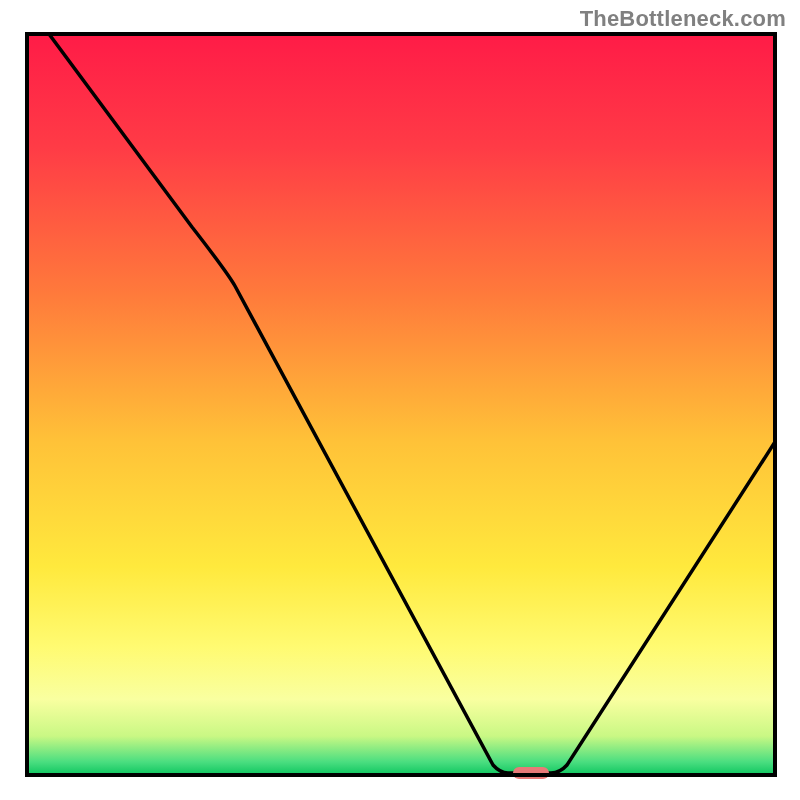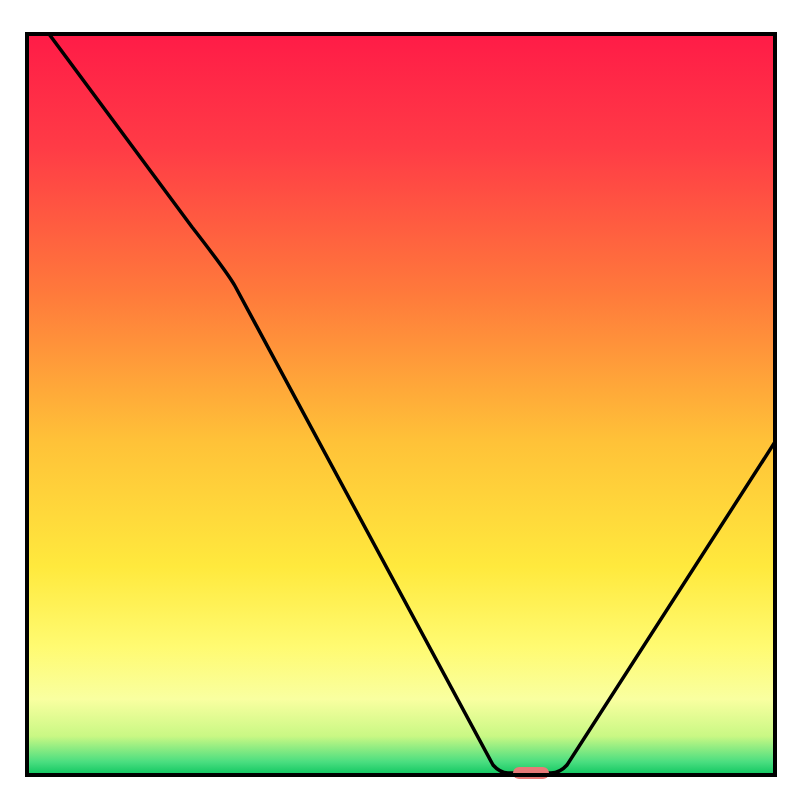--- a/index.html
+++ b/index.html
@@ -64,13 +64,14 @@
            L 551 773
            Q 560 773 567 765
            L 775 442" fill="none" stroke="#000000" stroke-width="3.5" stroke-linecap="round" stroke-linejoin="round"></path>
     </g>
 
     <rect x="513" y="767" width="36" height="12" rx="6" ry="6" fill="#e77a78"></rect>
 
     <rect x="27" y="34" width="748" height="741" fill="none" stroke="#000000" stroke-width="4"></rect>
   </svg>
 
+  <div class="watermark">TheBottleneck.com</div>
 </div>
 
 </body></html>

